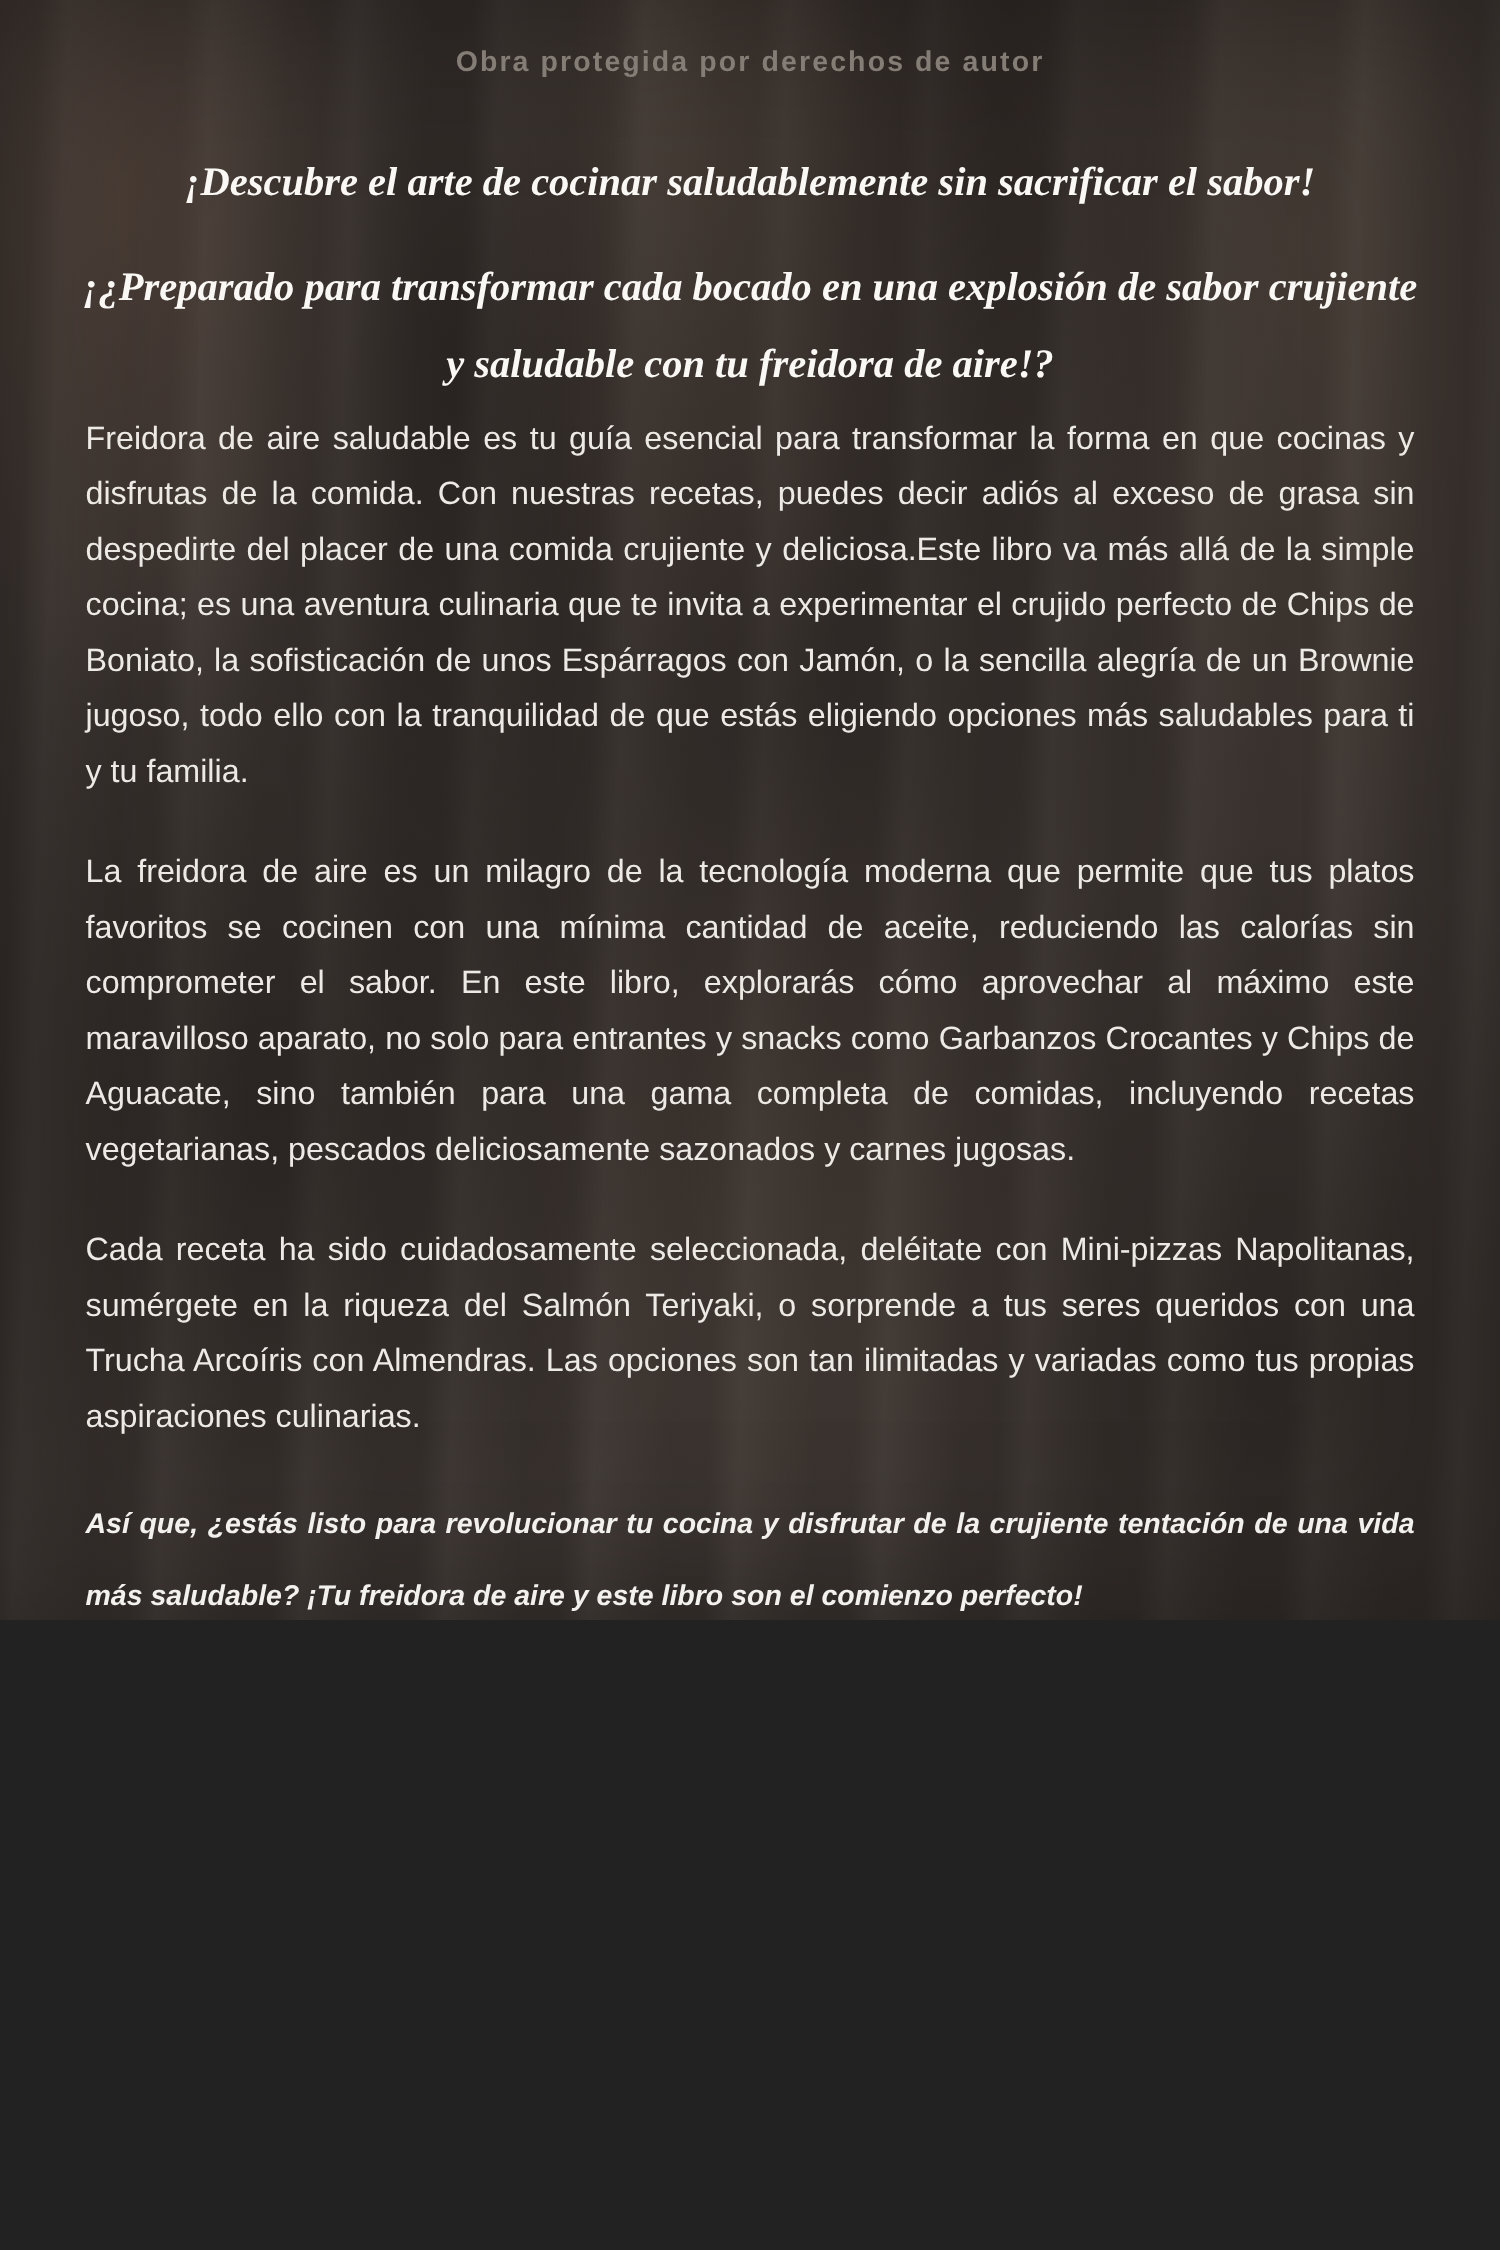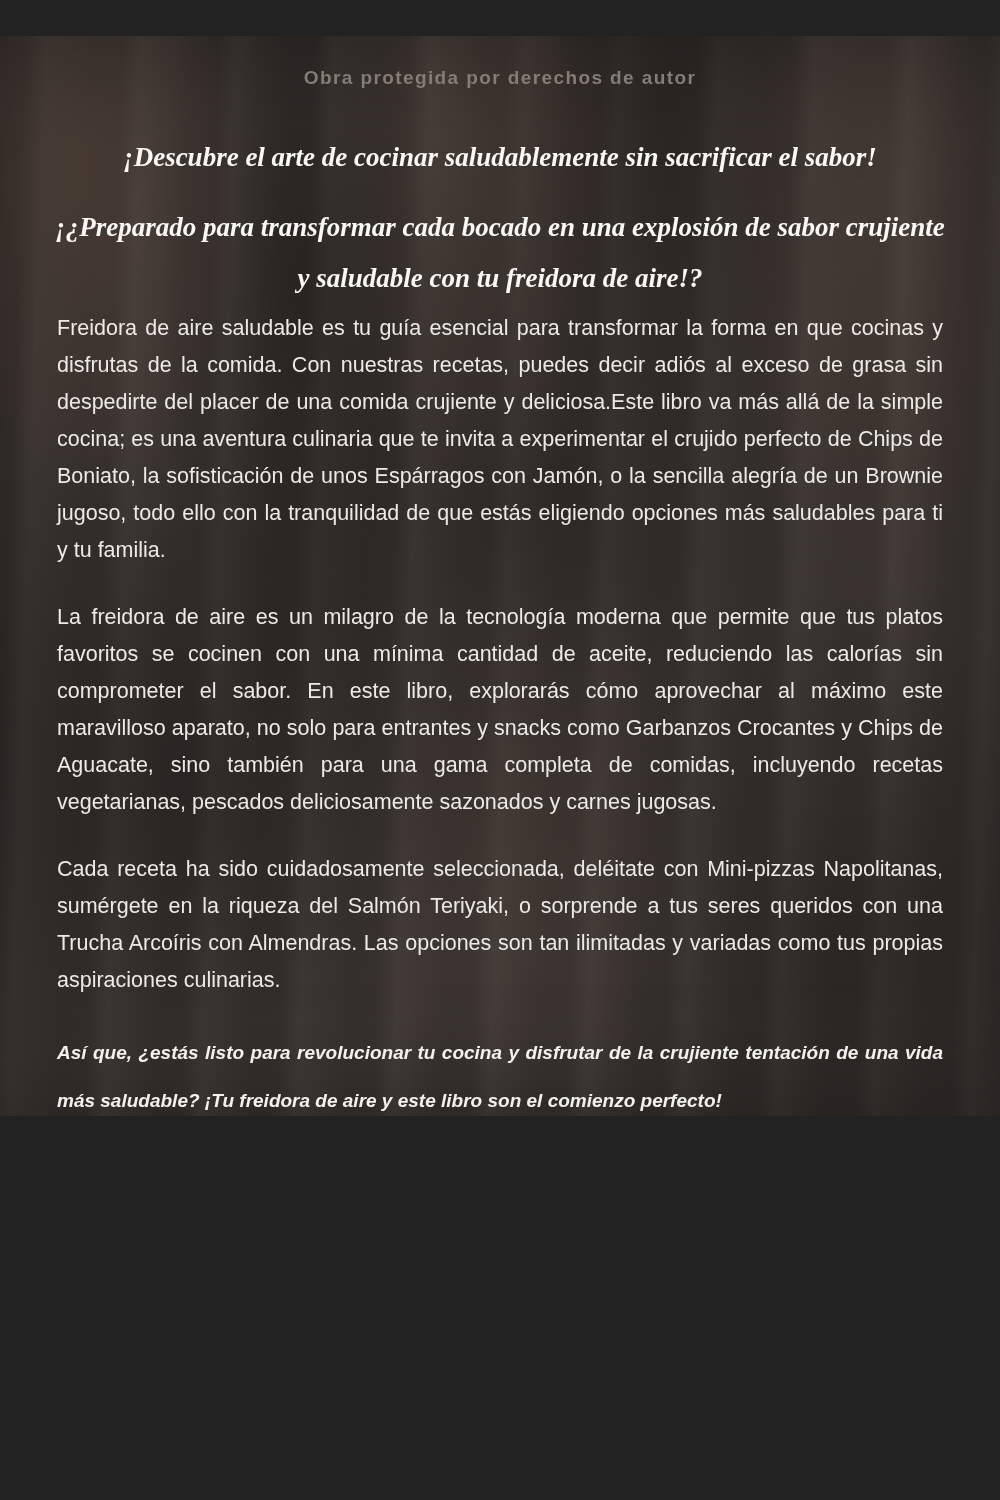--- a/index.html
+++ b/index.html
@@ -14,21 +14,20 @@
       radial-gradient(ellipse 200px 700px at 30% 22%, rgba(22,18,16,0.40), transparent 70%),
       radial-gradient(ellipse 240px 600px at 47% 10%, rgba(105,85,70,0.22), transparent 65%),
       radial-gradient(ellipse 300px 500px at 66% 6%, rgba(30,24,21,0.45), transparent 70%),
       radial-gradient(ellipse 260px 700px at 88% 15%, rgba(100,80,66,0.25), transparent 65%),
       radial-gradient(ellipse 500px 600px at 55% 42%, rgba(26,22,20,0.35), transparent 75%),
       radial-gradient(ellipse 420px 520px at 18% 68%, rgba(20,17,15,0.40), transparent 72%),
       radial-gradient(ellipse 300px 420px at 52% 72%, rgba(96,78,64,0.18), transparent 70%),
       radial-gradient(ellipse 400px 500px at 85% 85%, rgba(24,20,18,0.40), transparent 72%),
       repeating-linear-gradient(92deg, rgba(0,0,0,0.10) 0px, rgba(0,0,0,0.10) 26px, rgba(255,255,255,0.025) 46px, rgba(0,0,0,0.02) 70px, rgba(0,0,0,0.10) 96px);
     box-shadow:inset 0 0 120px rgba(0,0,0,0.35);
-    margin-top:36px;
   }
   .copyright{
     position:absolute;left:0;width:100%;
     text-align:center;
     color:#847d75;
     font-size:19px;font-weight:700;letter-spacing:1.4px;
   }
   .copyright.top{top:31px;}
   .copyright.bottom{top:1441px;z-index:1;}
   .tagline{

